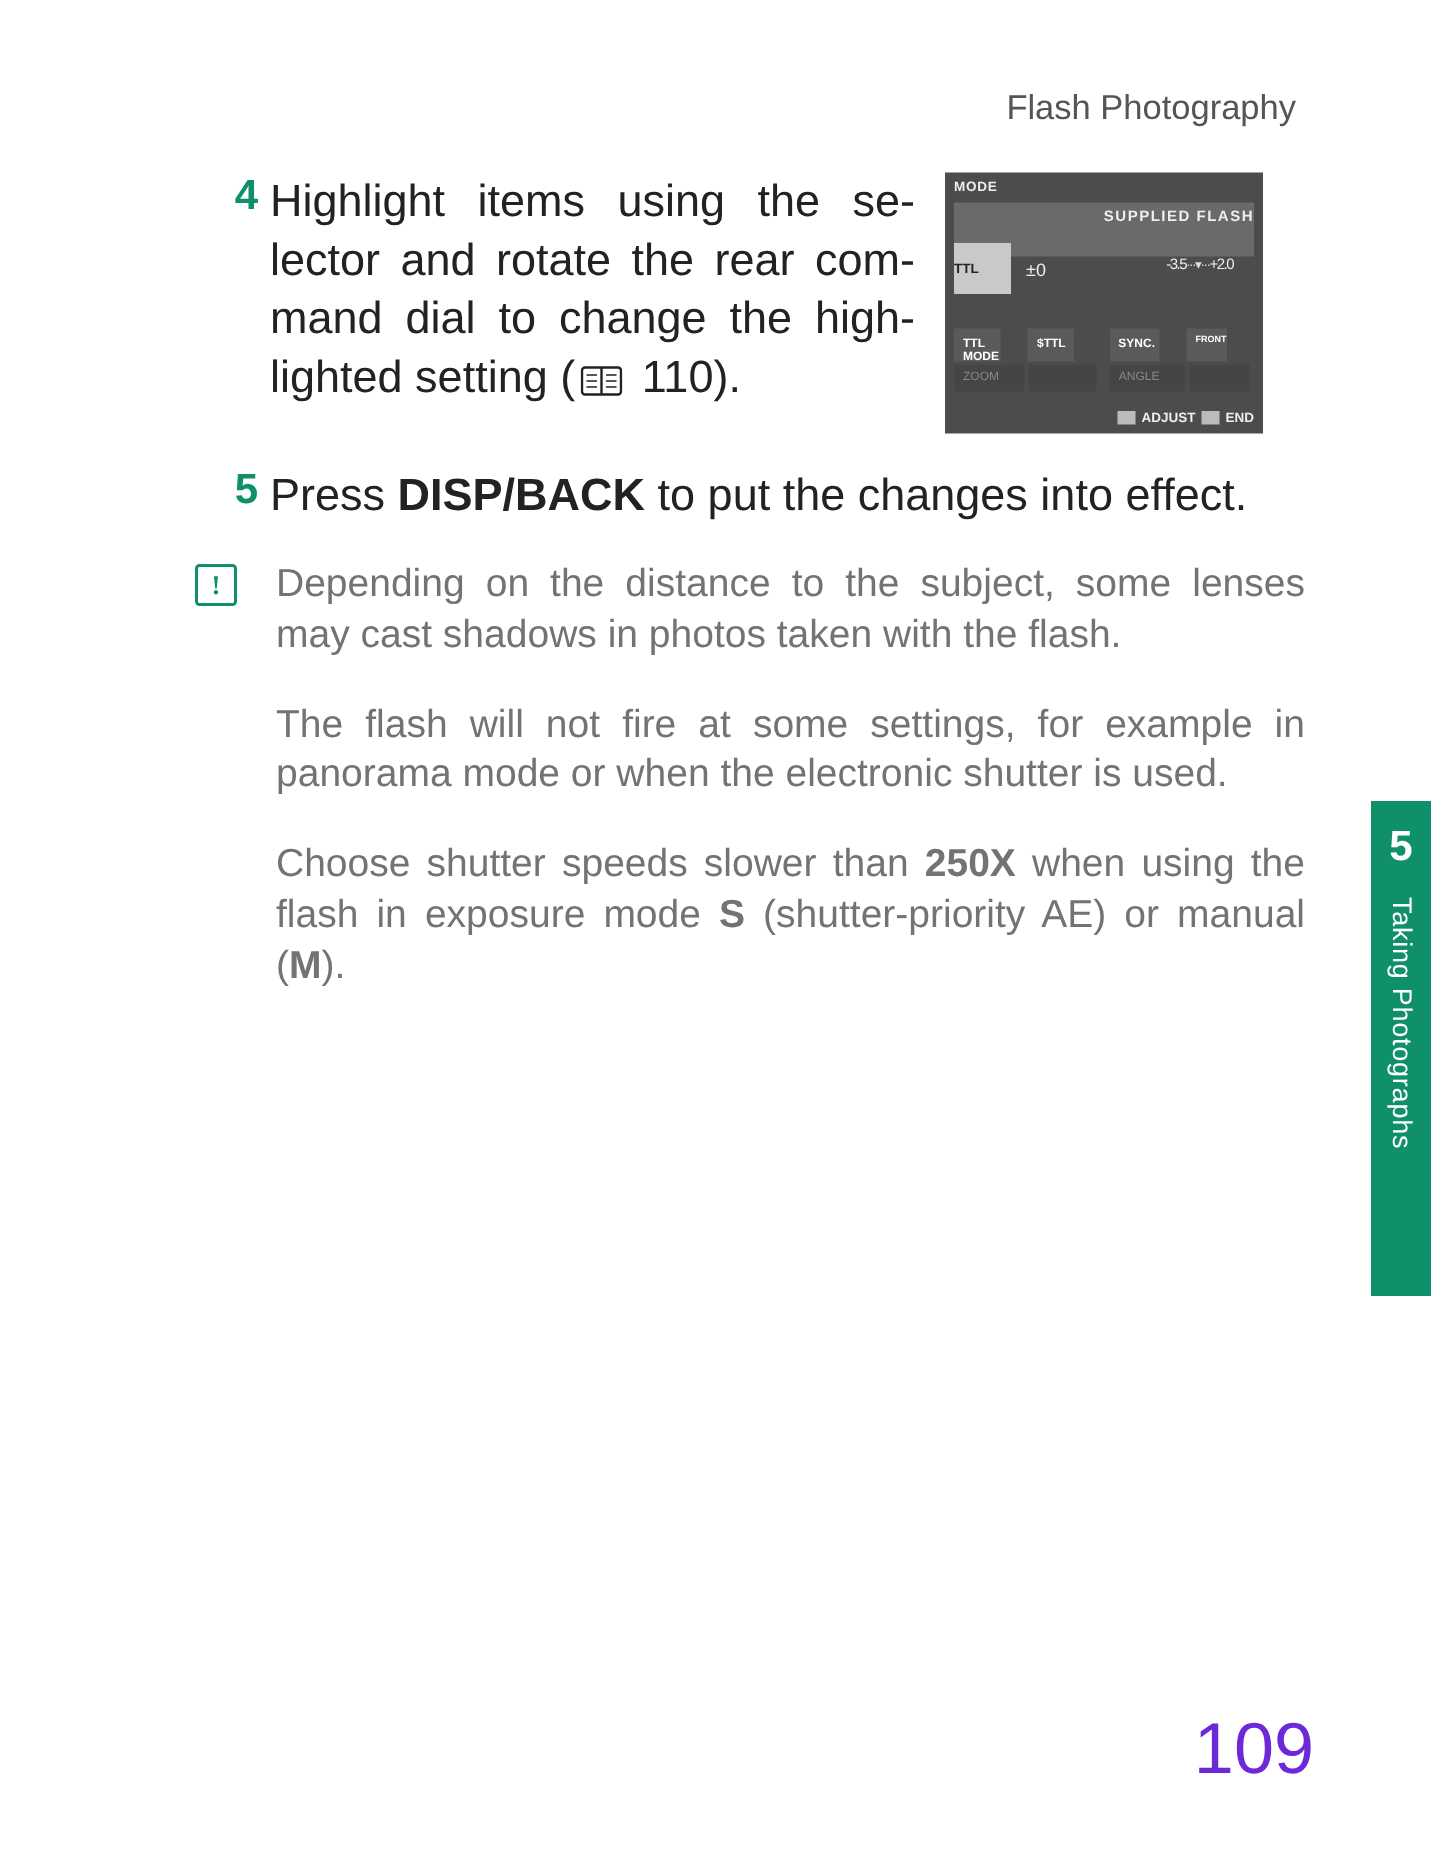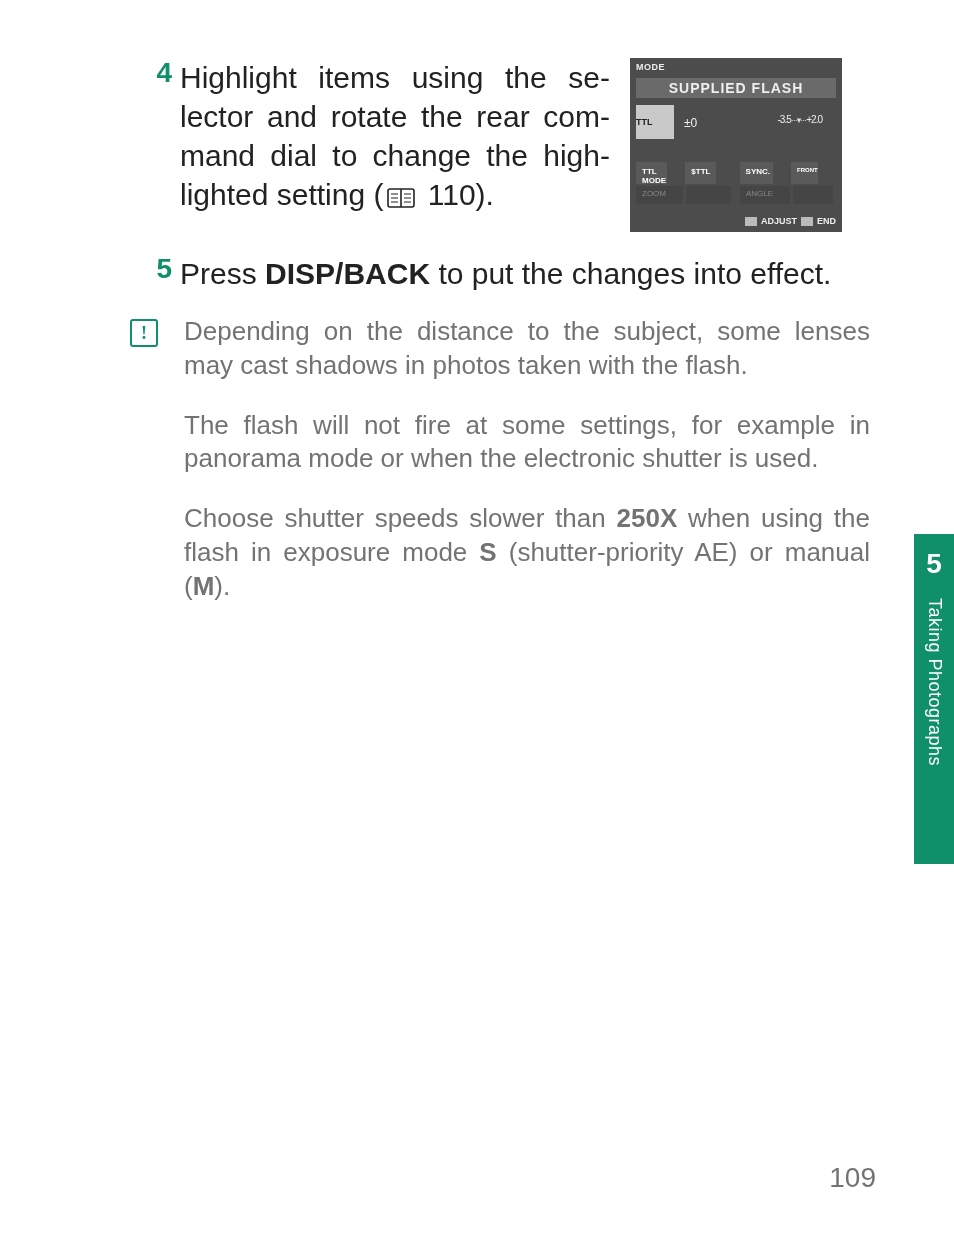--- a/index.html
+++ b/index.html
@@ -5,49 +5,50 @@
 html,body{margin:0;padding:0;background:#fff;font-family:"Segoe UI",Arial,sans-serif;color:#222}
 .page{position:relative;width:954px;height:1250px;background:#fff;overflow:hidden}
 .content{position:absolute;left:130px;top:58px;width:740px}
 .header{font-size:23px;color:#555;text-align:right;margin-bottom:30px;padding-right:6px}
 .step{display:flex;margin-bottom:22px}
 .step-num{color:#0f8f6a;font-weight:bold;font-size:28px;width:42px;flex:none;line-height:1.1;text-align:right;padding-right:8px}
 .step-body{flex:1;font-size:30px;line-height:1.3;text-align:justify;color:#222}
 .step4 .step-body{width:430px;flex:none}
 .screenshot{width:212px;height:174px;background:#4c4c4c;margin-left:20px;position:relative;font-family:Arial,sans-serif;color:#eee}
 .screenshot .mode-lbl{position:absolute;left:6px;top:4px;font-size:9px;font-weight:bold;letter-spacing:.5px}
-.screenshot .supplied-bar{position:absolute;left:6px;top:20px;right:6px;height:20px;background:#6a6a6a;text-align:center;font-size:14px;font-weight:bold;line-height:20px;letter-spacing:1px}
+.screenshot .supplied-bar{position:absolute;left:6px;top:20px;right:6px;height:36px;background:#6a6a6a;text-align:right;font-size:10px;font-weight:bold;line-height:20px;letter-spacing:1px}
 .screenshot .ttl-chip{position:absolute;left:6px;top:47px;width:38px;height:34px;background:#c9c9c9;color:#222;font-size:9px;font-weight:bold;text-align:left;line-height:34px}
 .screenshot .val0{position:absolute;left:54px;top:58px;font-size:12px}
 .screenshot .scale{position:absolute;right:20px;top:56px;font-size:10px;letter-spacing:-1px}
 .screenshot .scale .tick{font-size:9px;color:#ddd}
 .screenshot .row2{position:absolute;left:6px;top:104px;right:6px;height:22px;display:flex;font-size:8px;font-weight:bold;color:#fff}
 .screenshot .row2 .c{background:#5a5a5a;margin-right:18px;padding:5px 0 0 6px}
 .screenshot .row3{position:absolute;left:6px;top:128px;right:6px;height:18px;display:flex;font-size:8px;color:#888}
 .screenshot .row3 .c{background:#454545;margin-right:3px;padding:3px 0 0 6px}
 .screenshot .footer{position:absolute;left:6px;right:6px;bottom:4px;height:14px;display:flex;justify-content:flex-end;align-items:center;font-size:9px;font-weight:bold;gap:4px}
 .screenshot .footer .icn{display:inline-block;width:12px;height:9px;background:#bbb}
 .book-icon{display:inline-block;vertical-align:-4px;margin:0 4px}
 .notebox{display:flex;margin-top:6px}
 .note-icon{width:24px;height:24px;flex:none;margin-right:26px;margin-top:4px;border-radius:3px;display:flex;align-items:center;justify-content:center}
 .note-icon.caution{border:2.5px solid #0f8f6a;color:#0f8f6a;font-size:18px;font-weight:bold;font-family:Georgia,serif}
 .note-icon.tip{background:#0f8f6a;color:#fff;font-size:18px}
 .note-text{flex:1;font-size:26px;line-height:1.3;text-align:justify;color:#737373}
 .note-text p{margin:0 0 26px 0}
 .sidetab{position:absolute;right:0;top:534px;width:40px;height:330px;background:#0f8f6a;color:#fff;text-align:center}
 .sidetab .num{font-size:28px;font-weight:bold;padding-top:14px}
 .sidetab .label{writing-mode:vertical-rl;font-size:18px;margin:18px auto 0;letter-spacing:.5px}
-.pagenum{position:absolute;right:78px;bottom:56px;font-size:28px;color:#737373}
+.pagenum{position:absolute;right:78px;bottom:56px;font-size:48px;color:#6d28d9}
 </style>
 </head>
 <body>
 
 <div class="page">
 
   <div class="content">
+    <div class="header">Flash Photography</div>
 
     <div class="step step4">
       <div class="step-num">4</div>
       <div class="step-body">
         <span>Highlight items using the se­lector and rotate the rear com­mand dial to change the high­lighted setting (</span><span class="book-icon"><svg width="28" height="22" viewBox="0 0 28 22">
               <rect x="1" y="2" width="26" height="18" rx="2" fill="none" stroke="#222" stroke-width="1.6"></rect>
               <line x1="14" y1="2" x2="14" y2="20" stroke="#222" stroke-width="1.6"></line>
               <line x1="4" y1="7" x2="11" y2="7" stroke="#222" stroke-width="1"></line>
               <line x1="4" y1="11" x2="11" y2="11" stroke="#222" stroke-width="1"></line>
               <line x1="4" y1="15" x2="11" y2="15" stroke="#222" stroke-width="1"></line>

